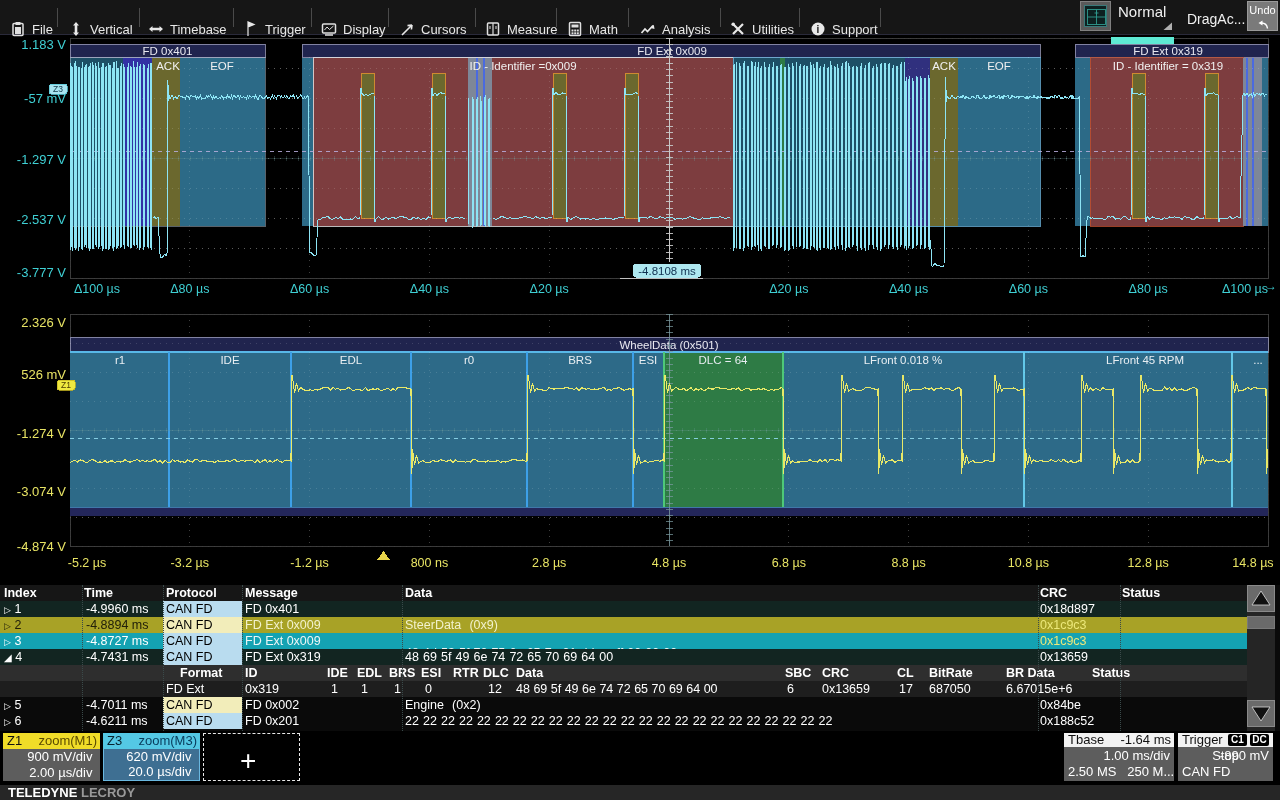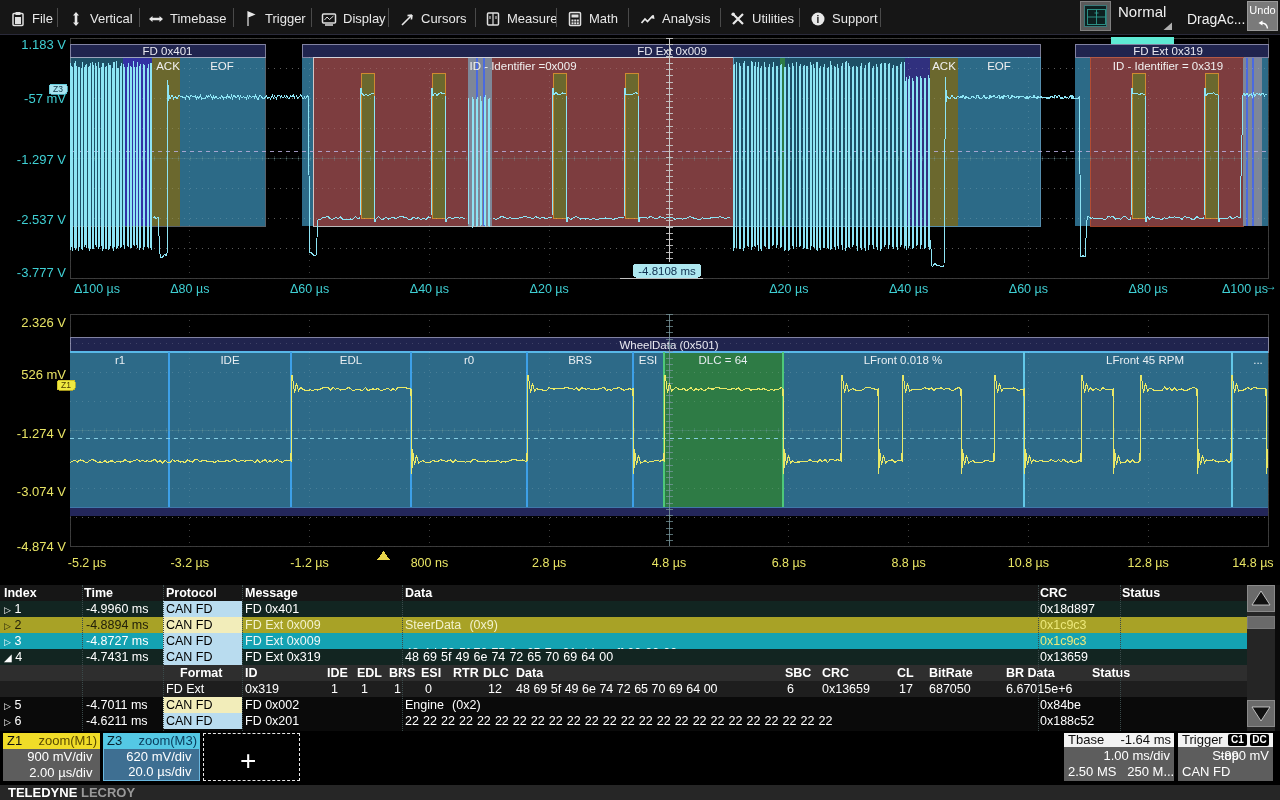--- a/index.html
+++ b/index.html
@@ -1,19 +1,19 @@
 <!DOCTYPE html>
 <html><head><meta charset="utf-8"><title>scope</title><style>
 *{margin:0;padding:0;box-sizing:border-box}
 html,body{width:1280px;height:800px;background:#000;overflow:hidden;
  font-family:"Liberation Sans",sans-serif;-webkit-font-smoothing:antialiased}
 #root{position:relative;width:1280px;height:800px;background:#000}
 .abs{position:absolute}
 #menubar{position:absolute;left:0;top:0;width:1280px;height:35px;background:#161616;border-bottom:1px solid #2a2a3a}
-.mi{position:absolute;top:0;height:37px;display:flex;align-items:center;color:#e8e8e8;font-size:13px}
+.mi{position:absolute;top:0;height:37px;display:flex;align-items:flex-end;color:#e8e8e8;font-size:13px}
 .msep{position:absolute;top:8px;height:19px;width:1px;background:#4a4a4a}
 .micon{margin-right:6px;display:flex;align-items:center}
 #table{position:absolute;left:0;top:585px;width:1280px;height:146px;background:#0a0a0a;font-size:12.5px;color:#fff}
 .trow{position:absolute;left:0;width:1247px;height:16px;line-height:16px;white-space:nowrap;overflow:hidden}
 .tcell{position:absolute;top:0;height:16px;line-height:16.5px;white-space:nowrap}
 .dcell{word-spacing:0.6px}
 .chip{position:absolute;left:163px;width:79px;top:0;height:16px;background:#b9dcef;color:#000;padding-left:3px}
 .hdr{font-weight:bold;color:#fff}
 .colline{position:absolute;top:0;height:146px;width:1px;border-left:1px dotted #3a4a4a}
 #bottom{position:absolute;left:0;top:731px;width:1280px;height:54px;background:#000}

